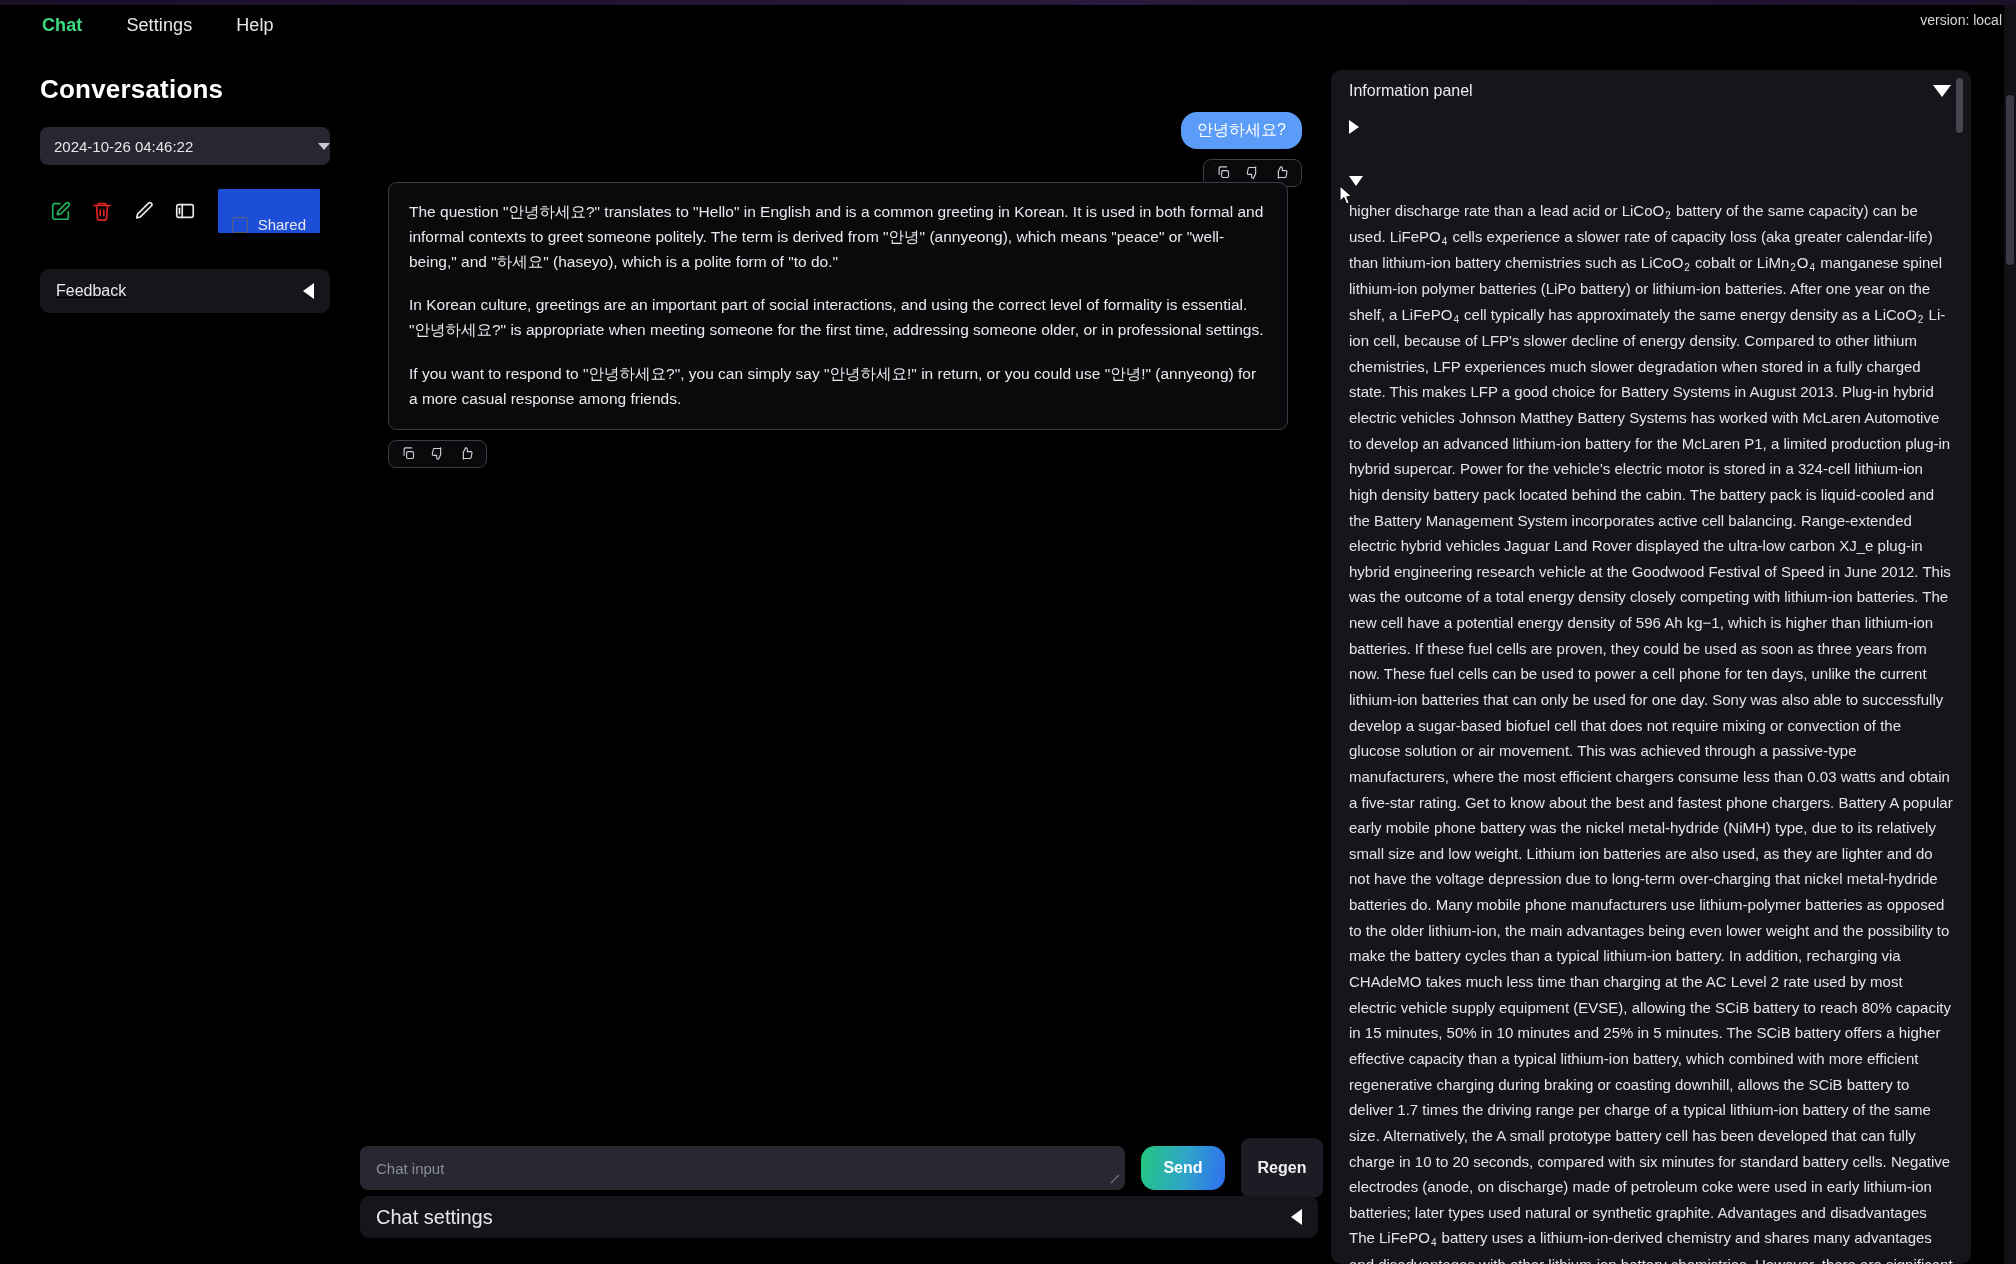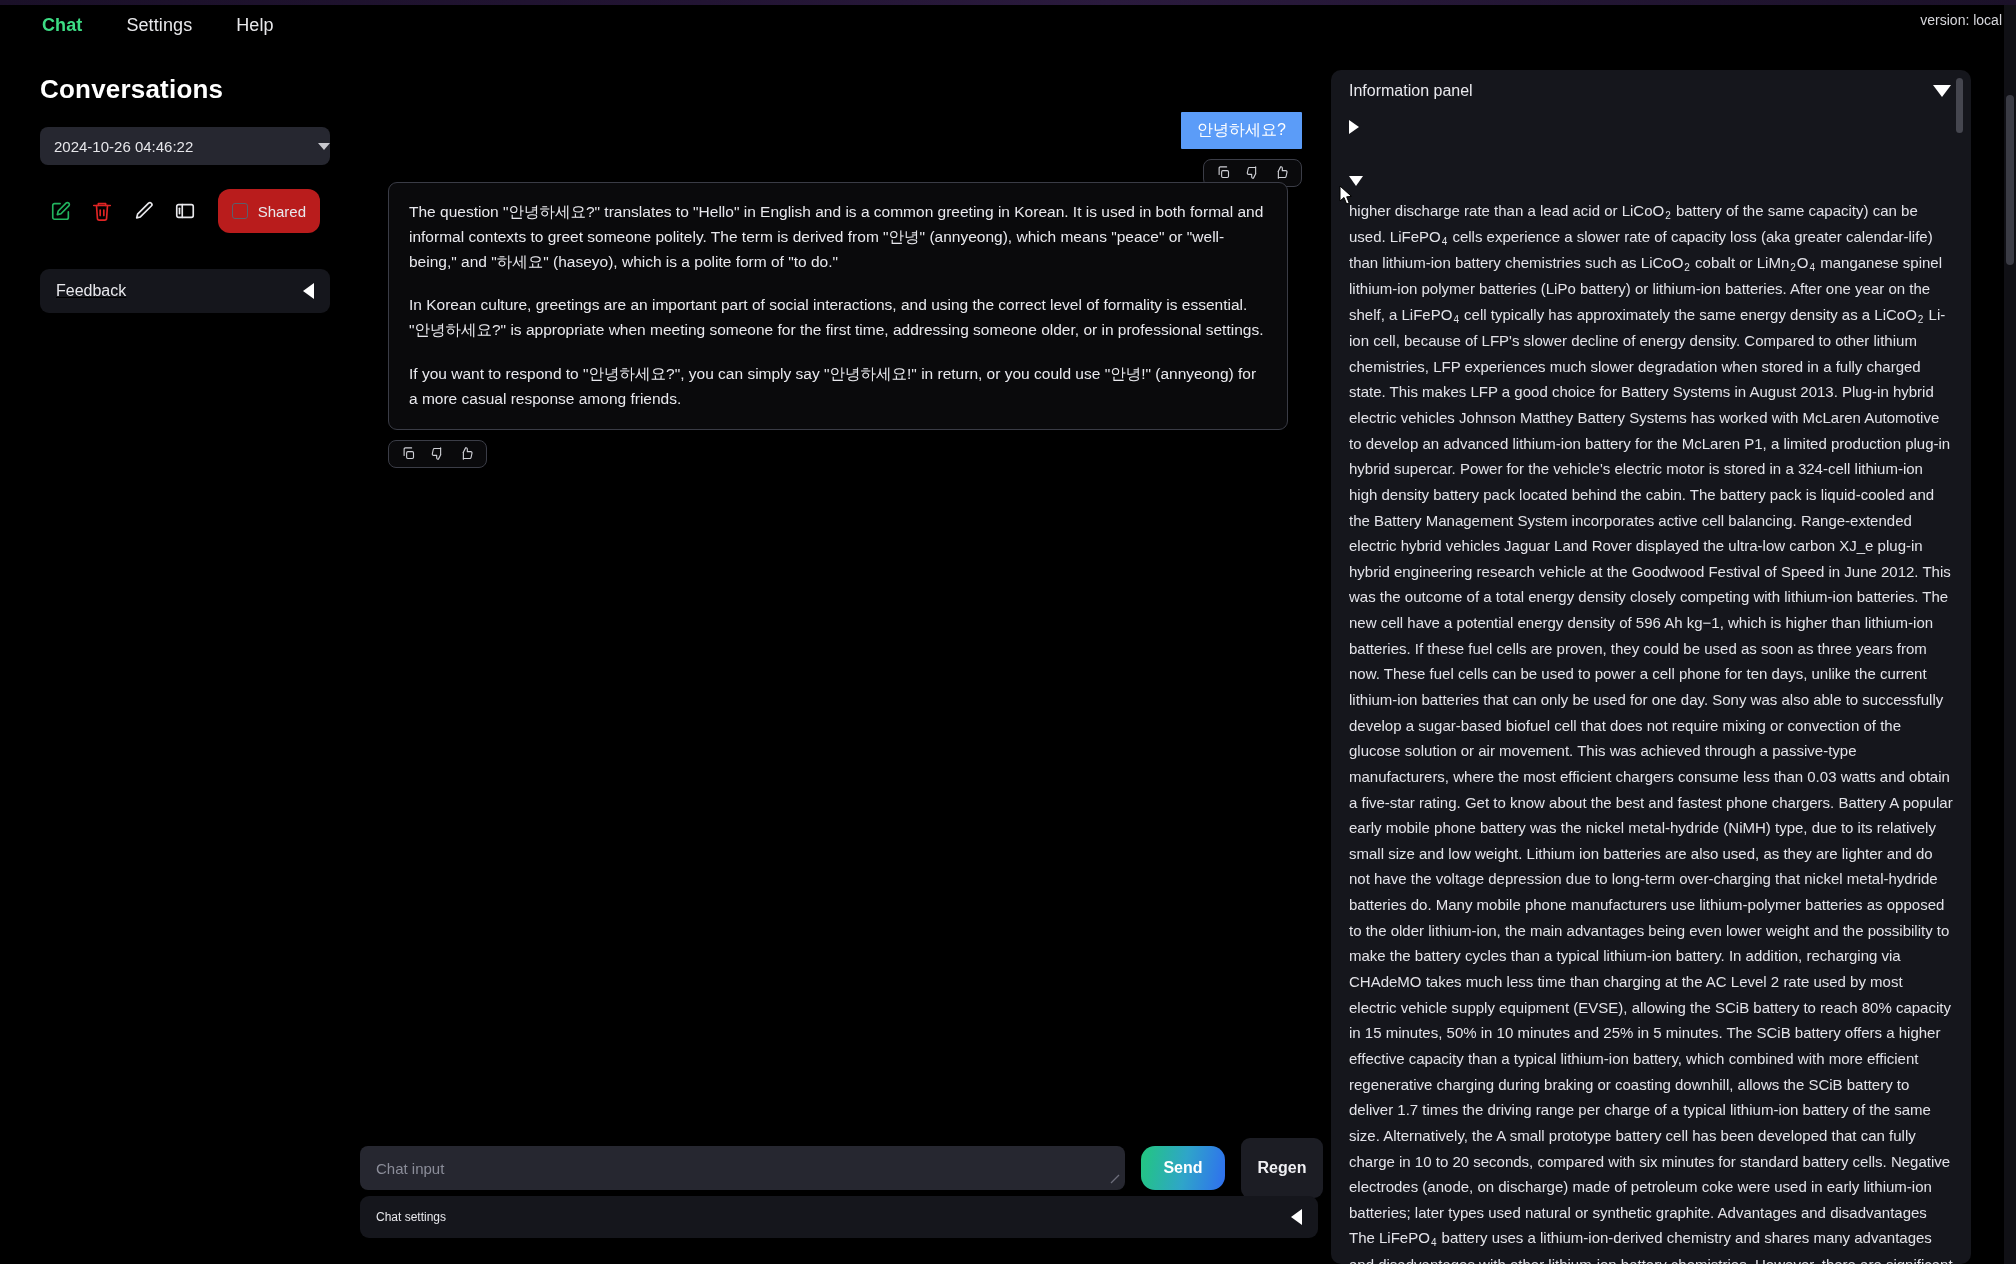--- a/index.html
+++ b/index.html
@@ -54,22 +54,22 @@
   }
   #sidebar-actions {
     margin-top: 22px; display: flex; align-items: center; gap: 0px;
     height: 48px;
   }
   .icon-btn {
     width: 48px; height: 44px; display: flex; align-items: center;
     justify-content: center; cursor: pointer; border-radius: 8px;
   }
   #shared-toggle {
-    margin-left: 12px; height: 44px; background: #b91c1c; border-radius: 12px;
-    display: flex; align-items: center; gap: 10px; padding: 0 14px;
+    margin-left: 12px; height: 44px; background: #1d4ed8; border-radius: 1px;
+    display: flex; align-items: flex-end; gap: 10px; padding: 0 14px;
     cursor: pointer;
   }
   #shared-toggle .chk {
     width: 16px; height: 16px; border: 1.6px solid #5c5e6b; border-radius: 3px;
     background: transparent;
   }
   #shared-toggle .chk-label { font-size: 15px; color: #e8e8ec; }
 
   #feedback-panel {
     margin-top: 34px; width: 290px; height: 44px; background: #15161c;
@@ -86,21 +86,21 @@
   #chat-col {
     position: absolute; left: 360px; top: 52px; width: 970px; height: 1212px;
   }
   #messages { position: absolute; left: 0; top: 0; width: 970px; height: 1060px; }
 
   #user-msg-wrap {
     position: absolute; right: 28px; top: 60px;
     display: flex; flex-direction: column; align-items: flex-end;
   }
   #user-bubble {
-    background: #5b9cf8; color: #ffffff; border-radius: 1px;
+    background: #5b9cf8; color: #ffffff; border-radius: 16px;
     padding: 8px 16px; font-size: 16px; line-height: 1.3;
   }
   .msg-actions {
     margin-top: 10px; border: 1px solid #3b3d47; border-radius: 8px;
     height: 28px; display: inline-flex; align-items: center; gap: 14px;
     padding: 0 12px; background: #0a0a0c;
   }
   .msg-actions .act { cursor: pointer; display: flex; align-items: center; }
 
   #assistant-msg-wrap {
@@ -145,21 +145,21 @@
     width: 82px; height: 60px; border: none; border-radius: 9px;
     background: #1c1d24; color: #f0f0f4; font-size: 16px; font-weight: 700;
     cursor: pointer; font-family: "Liberation Sans", sans-serif;
   }
   #chat-settings-panel {
     position: absolute; left: 0; top: 72px; width: 958px; height: 42px;
     background: #15161c; border-radius: 9px; display: flex;
     align-items: center; justify-content: space-between; padding: 0 16px;
     cursor: pointer;
   }
-  #chat-settings-panel .cs-label { font-size: 12px; color: #e8e8ec; }
+  #chat-settings-panel .cs-label { font-size: 20px; color: #e8e8ec; }
 
   
   #info-panel {
     position: absolute; left: 1331px; top: 70px; width: 640px; height: 1194px;
     background: #15161c; border-radius: 10px; overflow: hidden;
   }
   #info-header {
     height: 42px; display: flex; align-items: center;
     justify-content: space-between; padding: 0 20px 0 18px; cursor: pointer;
   }

